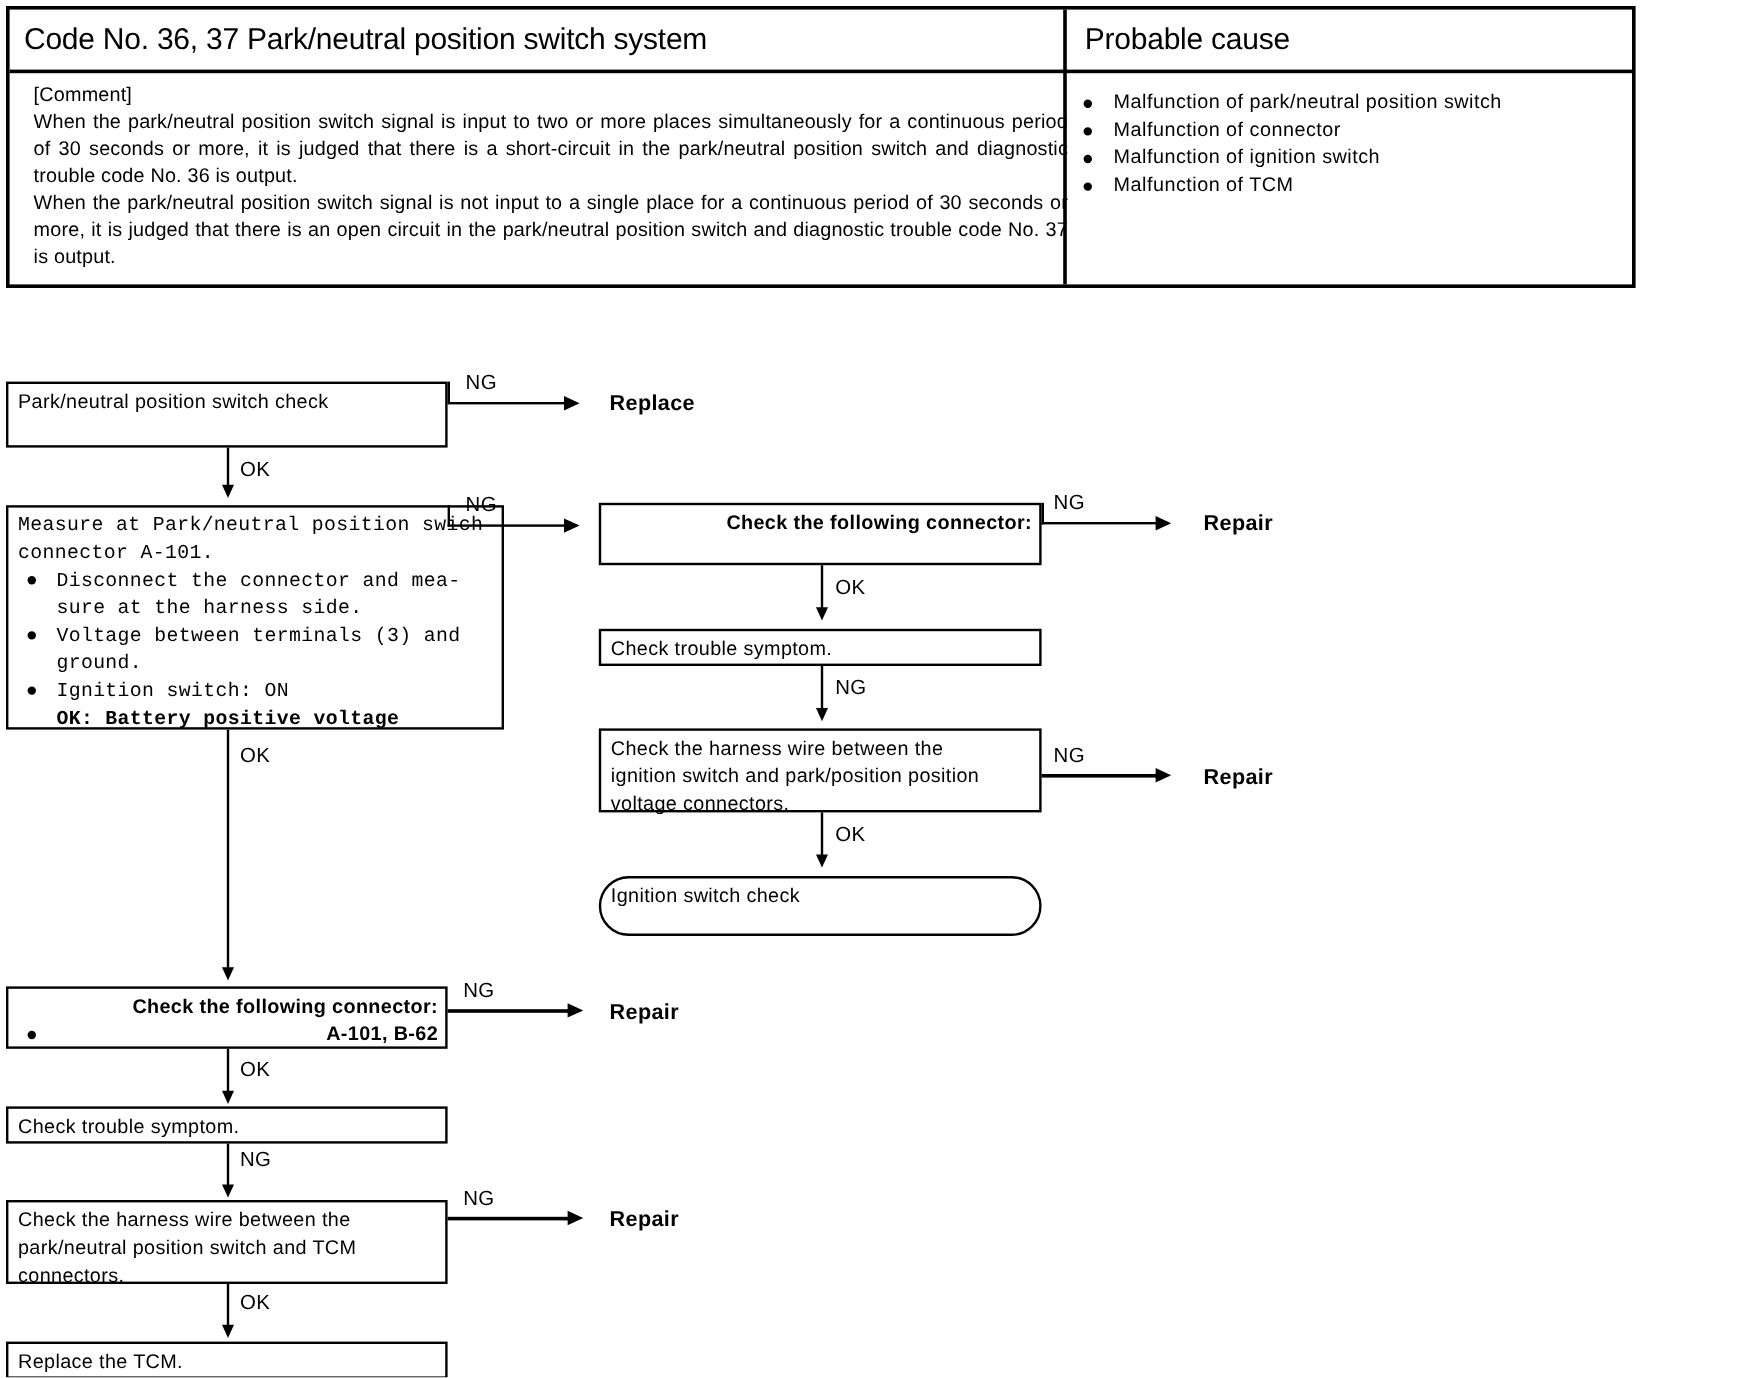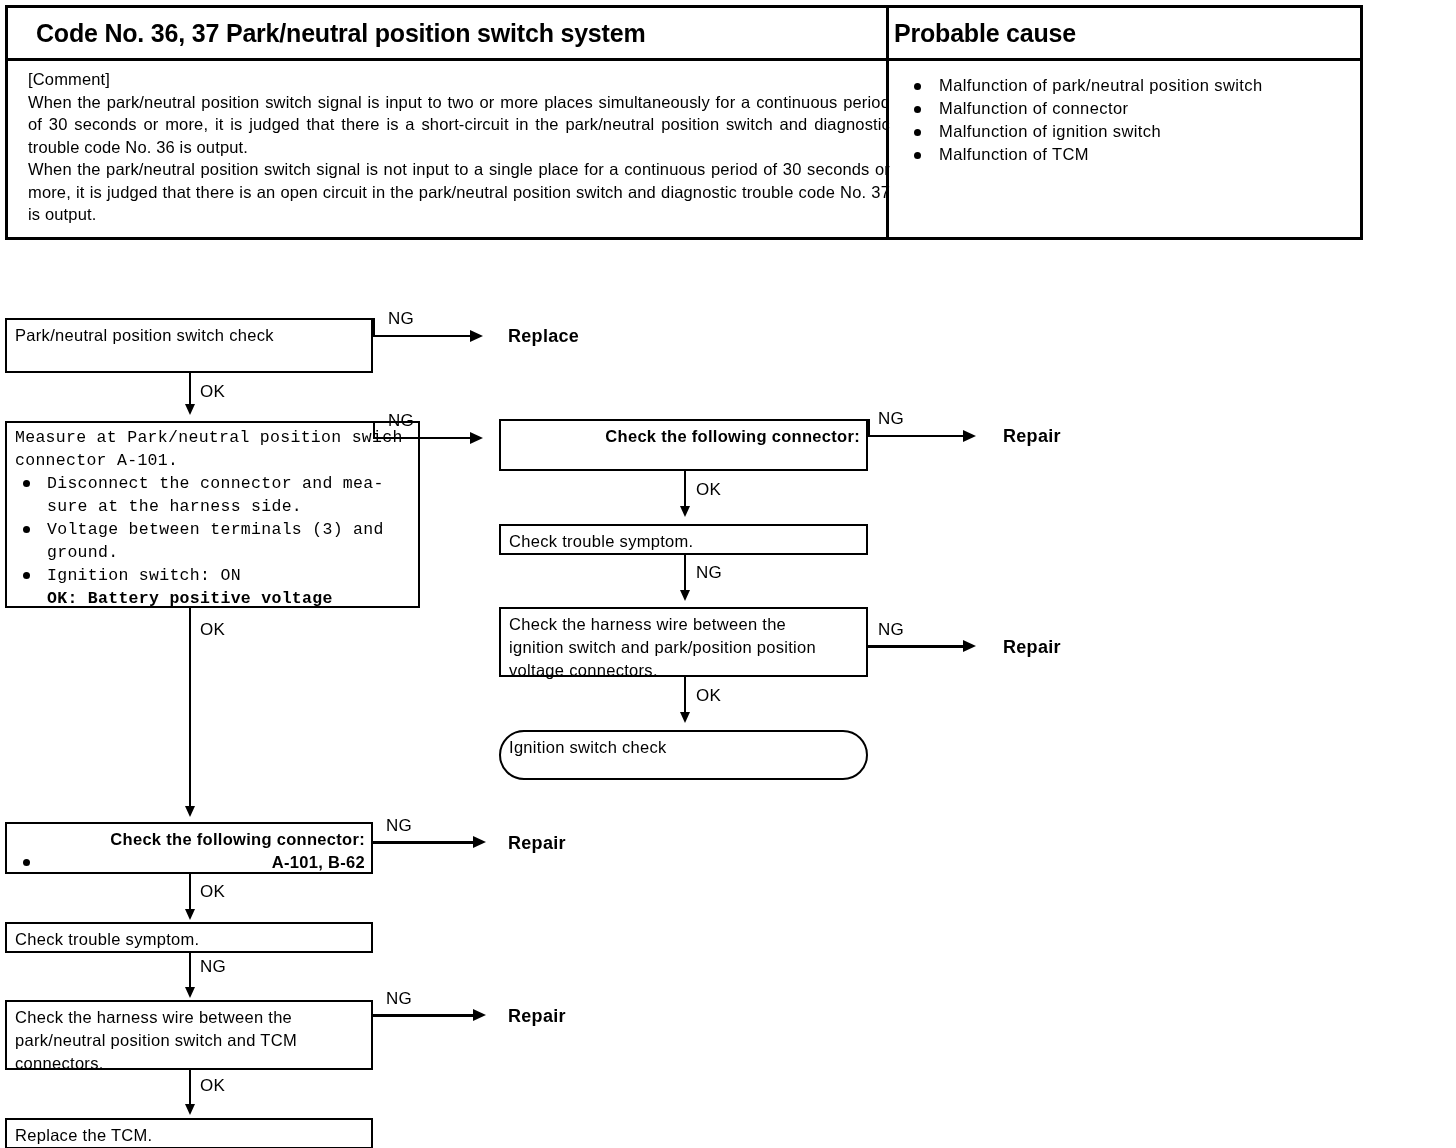--- a/index.html
+++ b/index.html
@@ -44,38 +44,38 @@
     width: 100%;
     height: 3px;
     background: #000;
   }
   .tbl-head-cell {
     position: absolute;
     top: 0;
     height: 50px;
     display: flex;
     align-items: center;
-    font-weight: bold;
+    font-weight: normal;
     font-size: 25px;
     letter-spacing: -0.2px;
-    padding-left: 28px;
+    padding-left: 12px;
     box-sizing: border-box;
   }
   #head-left  { left: 0;     width: 878px; }
-  #head-right { left: 858px; width: 474px; }
+  #head-right { left: 884px; width: 474px; }
 
   .tbl-body-cell {
     position: absolute;
     top: 53px;
     bottom: 0;
     box-sizing: border-box;
     padding: 7px 8px 0 8px;
   }
   #body-left  { left: 12px;     width: 878px; }
-  #body-right { left: 881px; width: 506px; padding-left: 12px; }
+  #body-right { left: 881px; width: 506px; padding-left: 1px; }
 
   .comment-label,
   .comment-para {
     font-size: 16.5px;
     line-height: 22.5px;
     letter-spacing: 0.15px;
   }
   .comment-para { text-align: justify; }
 
   .cause-list { list-style: none; margin: 6px 0 0 0; padding: 0; }

